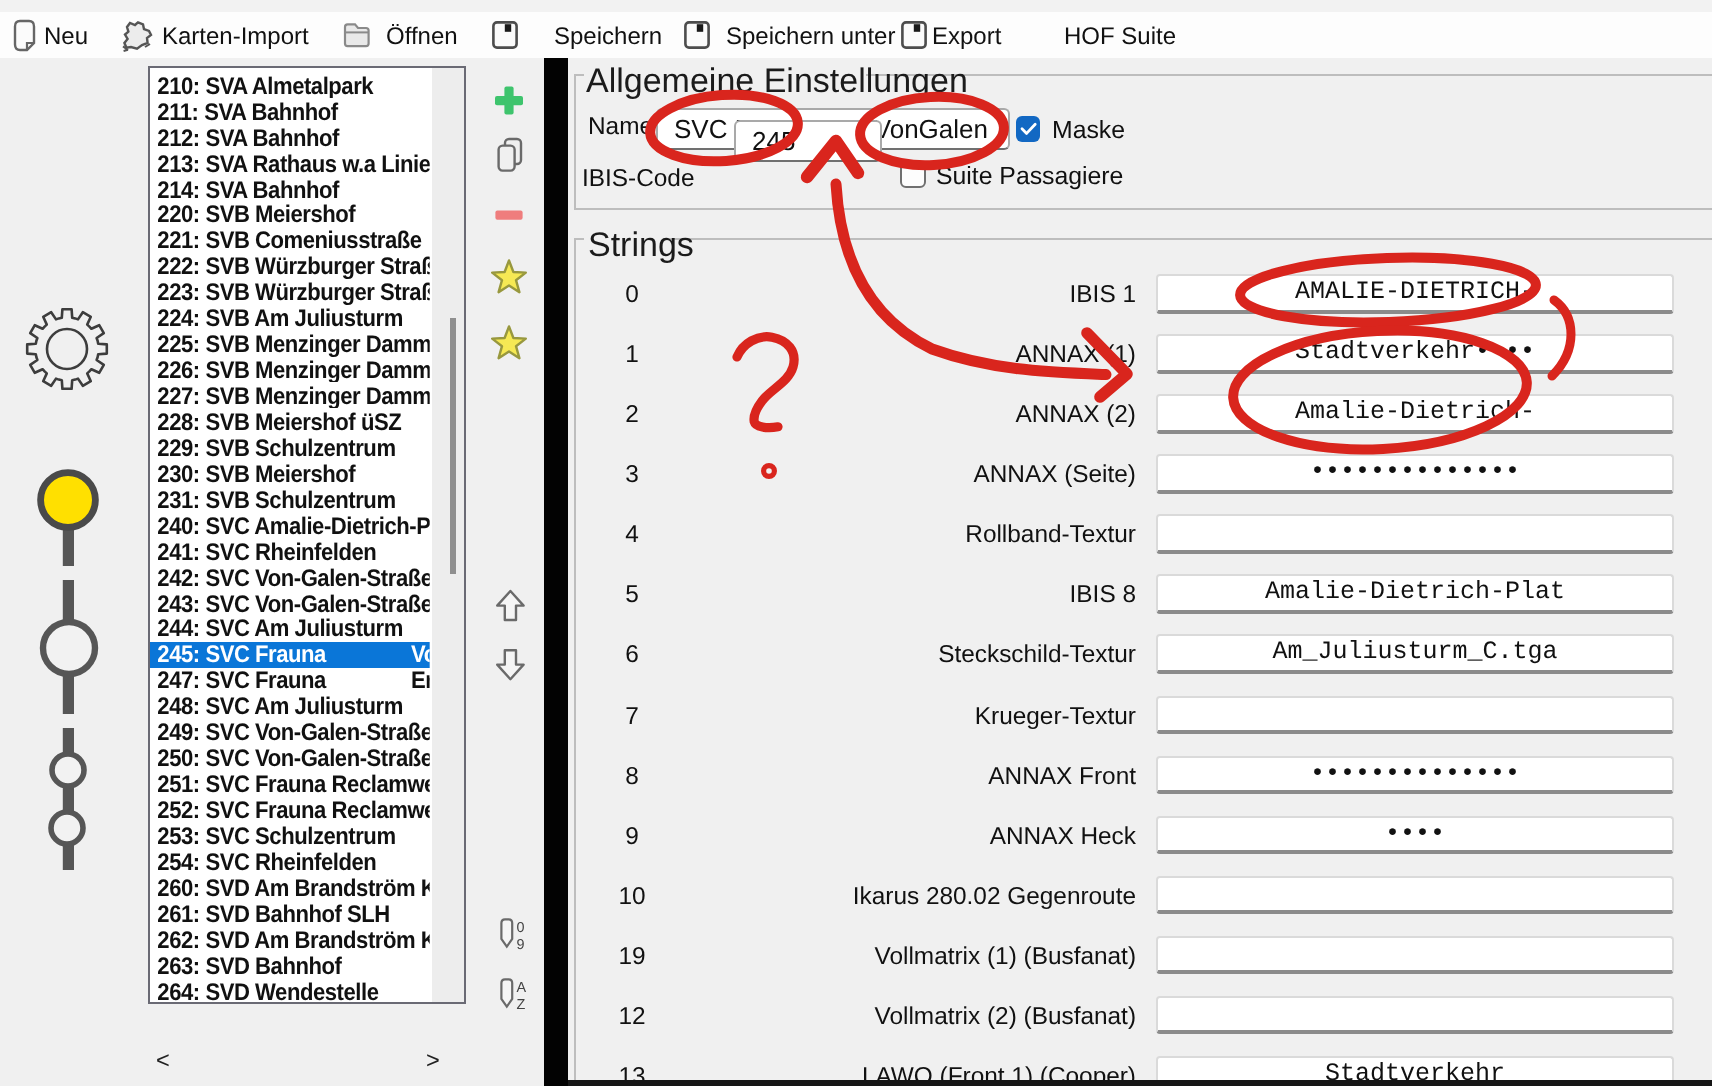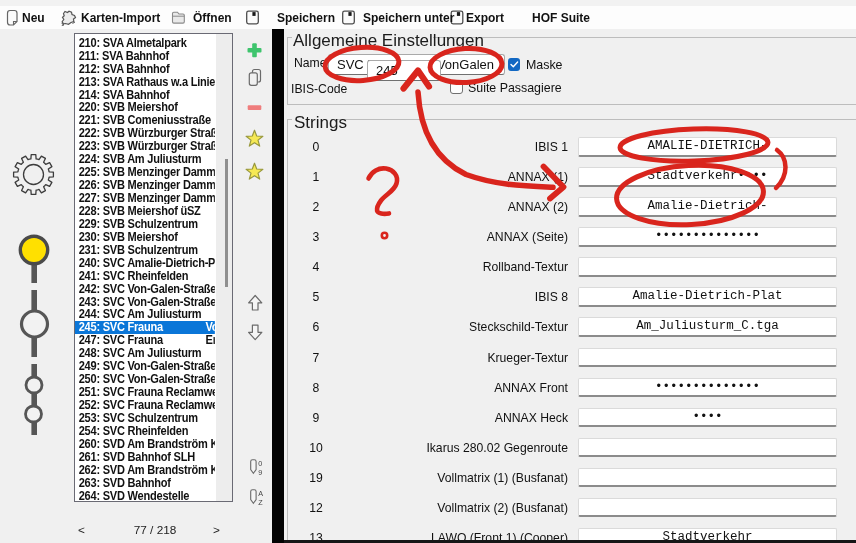--- a/index.html
+++ b/index.html
@@ -1,21 +1,21 @@
 <!DOCTYPE html>
 <html><head><meta charset="utf-8">
 <style>
 * { margin:0; padding:0; box-sizing:border-box; }
 html,body { width:856px; height:543px; overflow:hidden; background:#f0f0f0;
   font-family:"Liberation Sans", sans-serif; position:relative; }
 .abs { position:absolute; }
 
 #toolbar { position:absolute; left:0; top:6px; width:856px; height:23px; background:#fdfdfd; }
 #topstrip { position:absolute; left:0; top:0; width:856px; height:6px; background:#f2f2f2; }
-.tbtxt { position:absolute; top:11px; font-size:12px; color:#111; white-space:nowrap;font-weight:bold; }
+.tbtxt { position:absolute; top:11px; font-size:12px; color:#111; white-space:nowrap; }
 
 #listbox { position:absolute; left:74px; top:33px; width:158.5px; height:469px;
   background:#fff; border:1px solid #6a6a74; overflow:hidden; padding-top:2.2px; }
 #ltrack { position:absolute; left:215.5px; top:34px; width:16px; height:467px; background:#ededed; }
 .li { height:12.95px; line-height:13px; font-size:12px; font-weight:700;
   color:#111; white-space:nowrap; padding-left:4px; padding-top:0.6px; letter-spacing:-0.25px; width:152px; overflow:hidden; transform:scaleX(0.92); transform-origin:0 0; }
 .li.sel { background:#0a76d8; color:#fff; }
 #lthumb { position:absolute; left:225px; top:159px; width:3px; height:128px; background:#8f8f8f; }
 #pag { position:absolute; left:0; top:523px; width:271px; height:18px; font-size:11.8px; color:#222; }
 
@@ -113,21 +113,20 @@
 <div class="li">260: SVD Am Brandström Kr</div>
 <div class="li">261: SVD Bahnhof SLH</div>
 <div class="li">262: SVD Am Brandström Kr</div>
 <div class="li">263: SVD Bahnhof</div>
 <div class="li">264: SVD Wendestelle</div>
 </div>
 <div id="ltrack"></div>
 <div id="lthumb"></div>
 <div id="pag">
   <span class="abs" style="left:78px;top:0">&lt;</span>
-  <span class="abs" style="left:74px;top:0;width:162px;text-align:center">77 / 218</span>
   <span class="abs" style="left:213px;top:0">&gt;</span>
 </div>
 
 <svg class="abs" style="left:240px;top:30px" width="31" height="490" viewBox="0 0 31 490">
   <g transform="translate(-240,-30)">
     <rect x="247.5" y="48" width="14" height="4.6" rx="1" fill="#3ec46d"></rect>
     <rect x="252.2" y="43.3" width="4.6" height="14" rx="1" fill="#3ec46d"></rect>
     <rect x="252.5" y="69.5" width="8" height="12.5" rx="2" fill="#f0f0f0" stroke="#6a6a6a" stroke-width="1.2"></rect>
     <rect x="249.3" y="72.8" width="8" height="12.5" rx="2" fill="#f0f0f0" stroke="#6a6a6a" stroke-width="1.2"></rect>
     <rect x="247.7" y="105.3" width="13.6" height="4.6" rx="1" fill="#ef7d7d"></rect>

